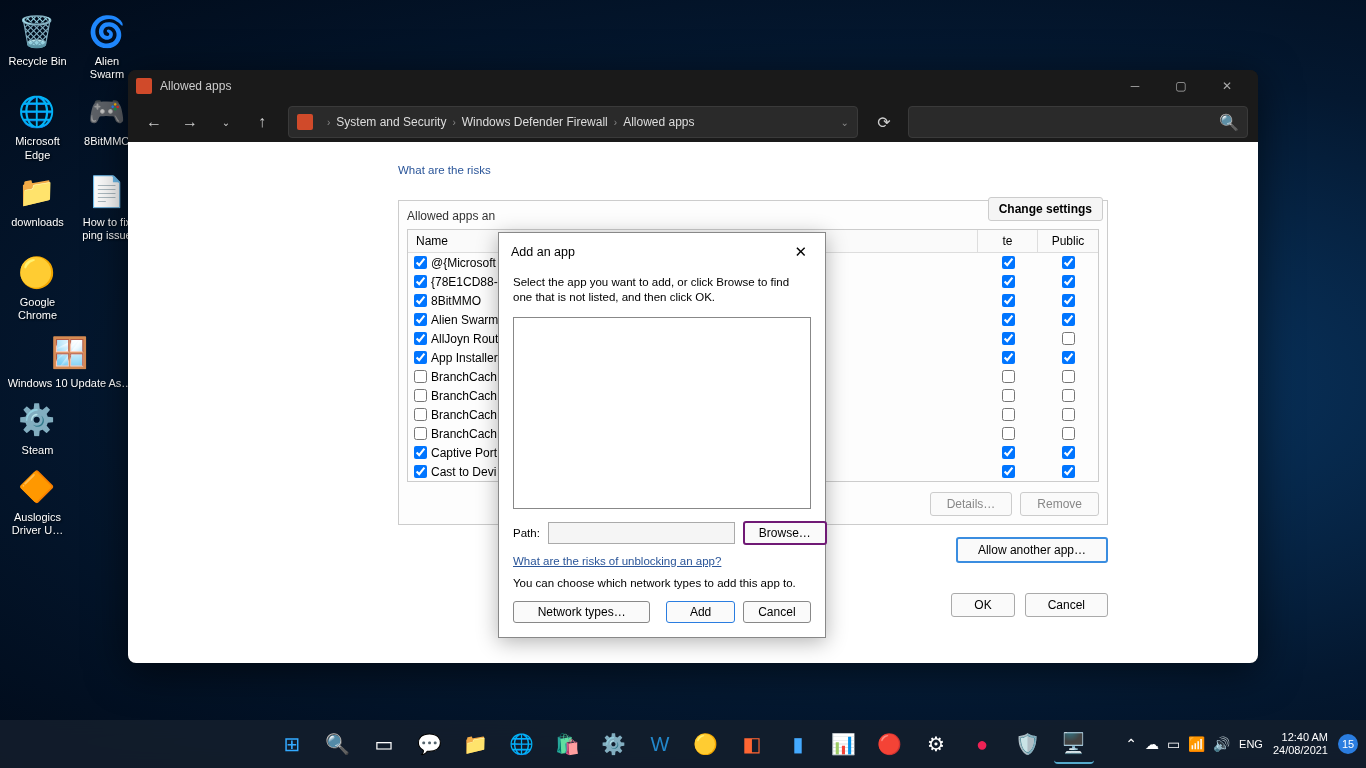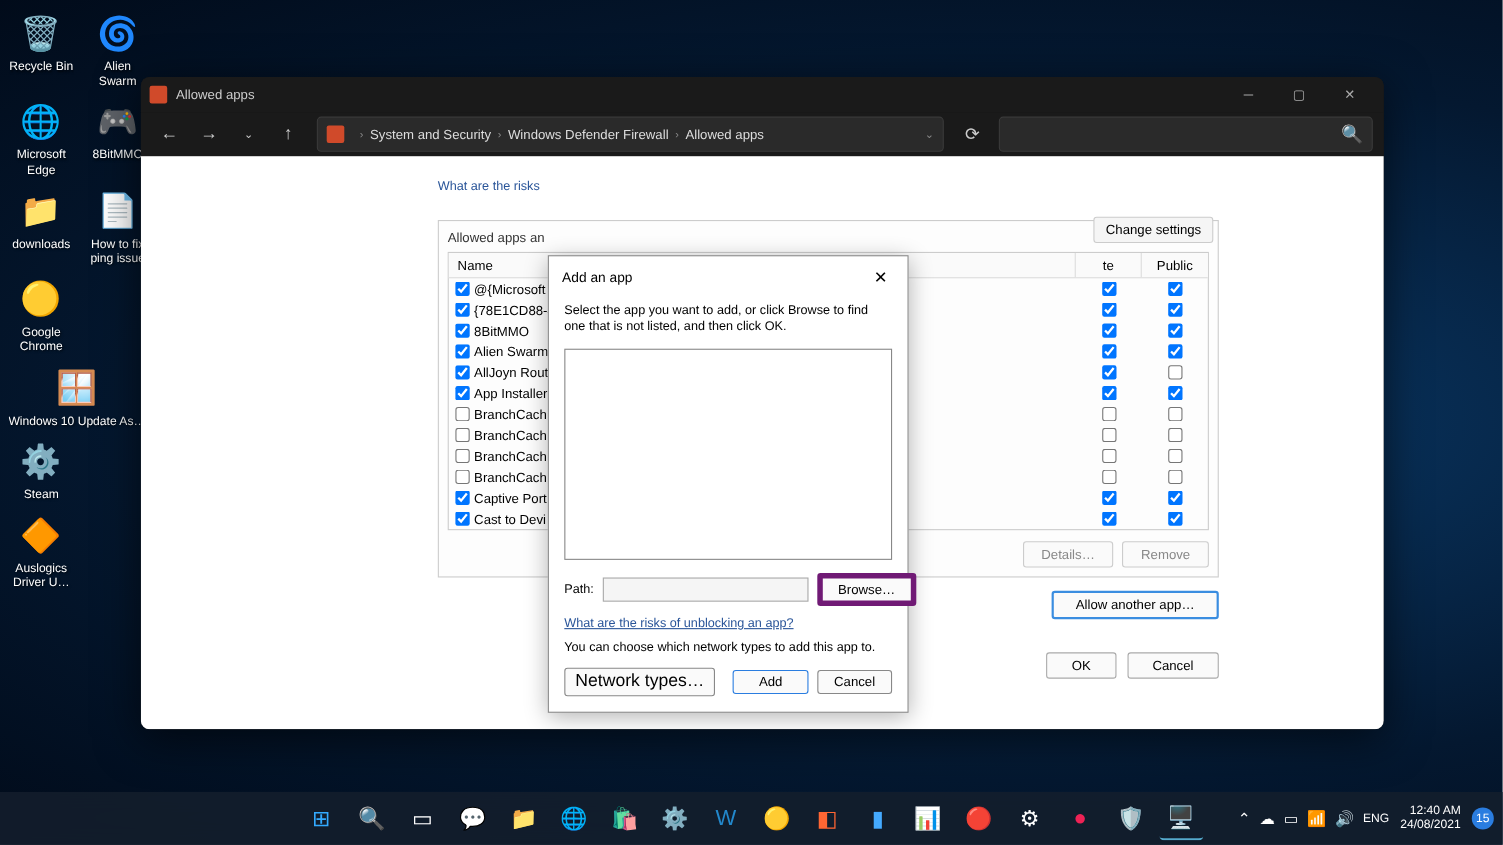--- a/index.html
+++ b/index.html
@@ -27,21 +27,21 @@
 .addressbar .dropdown { margin-left: auto; }
 .refresh-btn { width: 32px; height: 32px; display: flex; align-items: center; justify-content: center; color: #ccc; margin-right: 4px;}
 .searchbar { width: 340px; height: 32px; background: #2a2a2a; border: 1px solid #3a3a3a; border-radius: 4px; display: flex; align-items: center; padding: 0 8px; }
 .searchbar .search-icon { margin-left: auto; color: #888; }
 
 .content { flex: 1; background: white; padding: 18px 150px 18px 270px; position: relative; }
 .page-title { color: #2a5599; font-size: 17px; margin-bottom: 6px; }
 .page-subtitle { font-size: 11.5px; color: #444; margin-bottom: 4px; }
 .risks-link { color: #2a5599; font-size: 11.5px; text-decoration: none; cursor: pointer; }
 
-.change-settings { position: absolute; top: 55px; right: 155px; padding: 4px 10px; font-size: 12px; background: #f5f5f5; border: 1px solid #ccc; border-radius: 3px; cursor: pointer; }
+.change-settings { position: absolute; top: 55px; right: 155px; padding: 4px 10px; font-size: 12px; background: #f5f5f5; border: 1px solid #ccc; border-radius: 3px; cursor: pointer; font-weight: bold; }
 
 .apps-panel { border: 1px solid #ccc; margin-top: 22px; padding: 8px; background: #fdfdfd; }
 .apps-panel-title { font-size: 12px; color: #333; margin-bottom: 6px; }
 .apps-table { border: 1px solid #ccc; width: 100%; }
 .apps-header { display: flex; border-bottom: 1px solid #ddd; background: #fafafa; }
 .apps-header .col { padding: 4px 8px; font-size: 12px; border-right: 1px solid #ddd; }
 .col-name { flex: 1; }
 .col-priv { width: 60px; text-align: center; }
 .col-pub { width: 60px; text-align: center; border-right: none !important; }
 .apps-body { max-height: 230px; overflow-y: auto; }
@@ -63,25 +63,25 @@
 .dialog { position: absolute; top: 90px; left: 370px; width: 328px; background: white; border: 1px solid #888; box-shadow: 0 4px 20px rgba(0,0,0,0.3); z-index: 10; }
 .dialog-title { display: flex; align-items: center; padding: 8px 12px; font-size: 12.5px; border-bottom: none; }
 .dialog-close { margin-left: auto; font-size: 15px; cursor: pointer; padding: 2px 6px; }
 .dialog-body { padding: 4px 14px 14px 14px; font-size: 11.5px; }
 .dialog-desc { margin-bottom: 12px; line-height: 1.3; }
 .dialog-label { margin-bottom: 4px; }
 .apps-listbox { width: 100%; height: 192px; border: 1px solid #888; background: white; }
 .path-row { display: flex; align-items: center; gap: 8px; margin-top: 12px; }
 .path-label { width: 32px; }
 .path-input { flex: 1; height: 22px; border: 1px solid #aaa; background: #f5f5f5; padding: 0 4px; }
-.browse-btn { padding: 3px 14px; font-size: 12px; border: 5px solid #701a75; background: #fafafa; border-radius: 3px; cursor: pointer; }
+.browse-btn { padding: 3px 14px; font-size: 12px; border: 2px solid #701a75; background: #fafafa; border-radius: 3px; cursor: pointer; }
 .dialog-link { color: #2a5599; text-decoration: underline; cursor: pointer; margin-top: 10px; display: inline-block; }
 .dialog-note { margin-top: 10px; }
 .dialog-footer { display: flex; gap: 8px; margin-top: 12px; align-items: center; }
-.nt-btn { padding: 3px 0; width: 145px; font-size: 16px; border: 1px solid #888; background: #fafafa; border-radius: 3px; cursor: pointer; }
+.nt-btn { padding: 3px 0; width: 145px; font-size: 12px; border: 1px solid #888; background: #fafafa; border-radius: 3px; cursor: pointer; }
 .dialog-footer .spacer { flex: 1; }
 .add-btn { padding: 3px 0; width: 72px; font-size: 12px; border: 1.5px solid #2a7de0; background: #fafafa; border-radius: 3px; cursor: pointer; }
 .cancel-btn { padding: 3px 0; width: 72px; font-size: 12px; border: 1px solid #888; background: #fafafa; border-radius: 3px; cursor: pointer; }
 
 
 .taskbar { position: absolute; bottom: 0; left: 0; right: 0; height: 48px; background: rgba(20,30,45,0.85); backdrop-filter: blur(10px); display: flex; align-items: center; }
 .taskbar-center { position: absolute; left: 50%; transform: translateX(-50%); display: flex; gap: 6px; }
 .task-icon { width: 40px; height: 40px; display: flex; align-items: center; justify-content: center; border-radius: 4px; cursor: pointer; font-size: 20px; color: #fff; }
 .task-icon.active { border-bottom: 2px solid #5ac; }
 .taskbar-right { position: absolute; right: 8px; display: flex; align-items: center; gap: 10px; color: #fff; font-size: 11px; }

